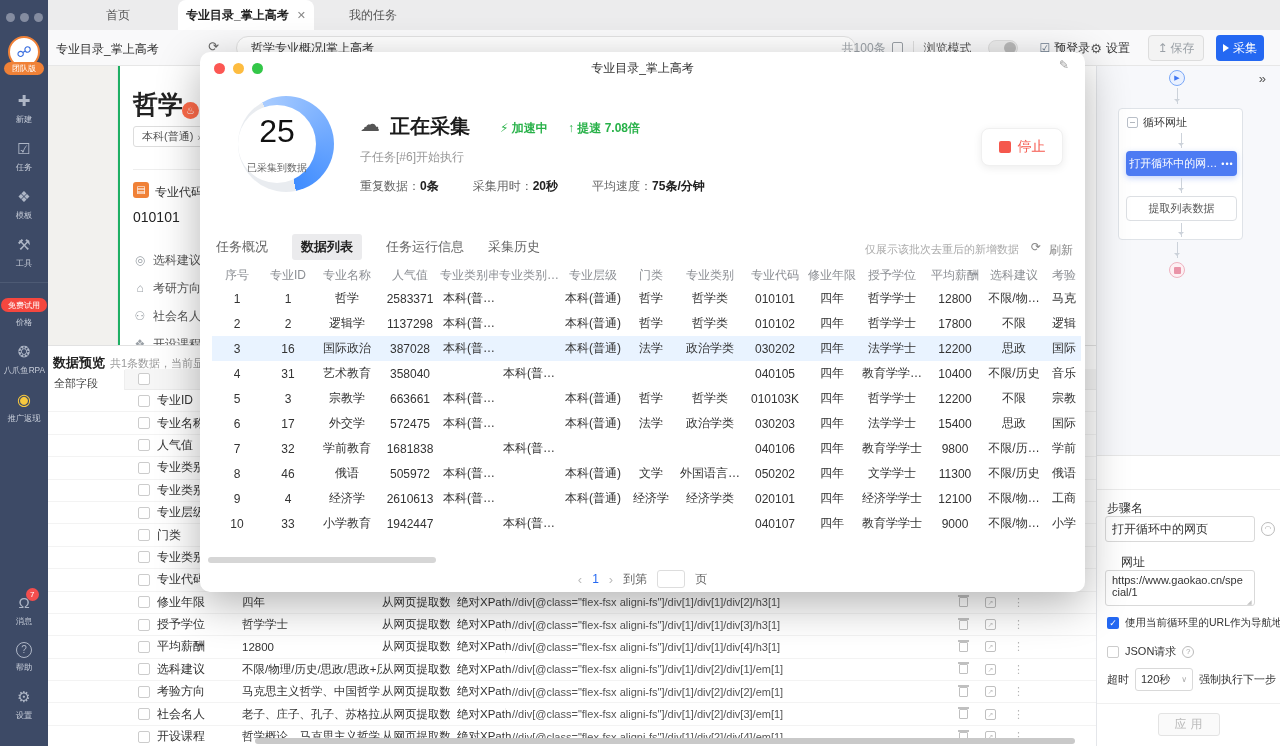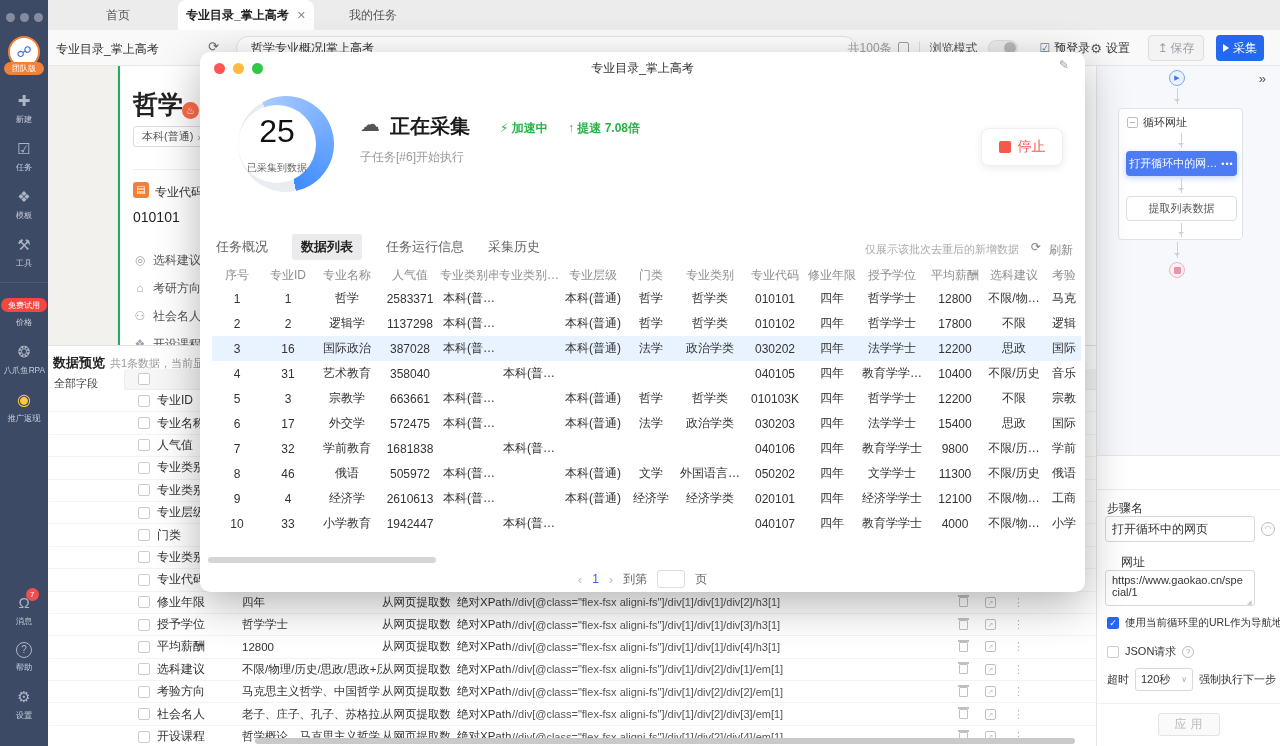--- a/index.html
+++ b/index.html
@@ -33,21 +33,21 @@
 
   
   .toolbar{position:absolute;left:48px;top:30px;right:0;height:36px;background:#f9f9fa;border-bottom:1px solid #e7e7e7;z-index:4}
   .tb-task{position:absolute;left:8px;top:11px;font-size:12px;color:#333;white-space:nowrap}
   .tb-refresh{position:absolute;left:160px;top:9px;font-size:13px;color:#666;cursor:pointer}
   .tb-url{position:absolute;left:188px;top:6px;width:620px;height:24px;border:1px solid #e2e2e2;border-radius:12px;background:#fff;font-size:12px;color:#333;padding:0 14px;font-family:inherit}
   .tb-right{position:absolute;right:0;top:0;height:36px;display:flex;align-items:center}
   .tb-count{font-size:12px;color:#9aa0a6;margin-right:6px}
   .tb-copy{width:11px;height:13px;border:1px solid #9aa0a6;border-radius:2px;margin-right:10px}
   .tb-sep{width:1px;height:14px;background:#ddd;margin-right:10px}
-  .tb-browse{font-size:12px;color:#555;margin-right:10px}
+  .tb-browse{font-size:12px;color:#555;margin-right:16px}
   .toggle{width:30px;height:16px;border-radius:8px;background:#ececec;border:1px solid #ddd;position:relative;margin-right:22px;cursor:pointer}
   .toggle .knob{position:absolute;right:1px;top:1px;width:12px;height:12px;border-radius:50%;background:#b9b9b9}
   .tb-shield{font-size:12px;color:#5a8; color:#6b7b8d;margin-right:4px}
   .tb-prelogin{font-size:12px;color:#333;}
   .tb-gear{font-size:13px;color:#555;margin-right:4px}
   .tb-settings{font-size:12px;color:#333;margin-right:18px}
   .btn-save{width:56px;height:26px;border:1px solid #ddd;border-radius:4px;background:#f3f3f3;color:#9aa0a6;font-size:12px;display:flex;align-items:center;justify-content:center;gap:3px;margin-right:12px;cursor:pointer}
   .btn-collect{width:48px;height:26px;border-radius:4px;background:#2468f2;color:#fff;font-size:12px;display:flex;align-items:center;justify-content:center;gap:4px;margin-right:16px;cursor:pointer}
   .play-tri{width:0;height:0;border-left:6px solid #fff;border-top:4px solid transparent;border-bottom:4px solid transparent}
 
@@ -470,20 +470,34 @@
       <div class="m-ring-in">
         <div class="m-count">25</div>
         <div class="m-count-lb">已采集到数据</div>
       </div>
     </div>
     <div class="m-cloud">☁</div>
     <div class="m-status">正在采集</div>
     <div class="m-accel">⚡ 加速中</div>
     <div class="m-speed">↑ 提速 7.08倍</div>
     <div class="m-subtask">子任务[#6]开始执行</div>
+    <div class="m-stats">
+        <div class="stat">
+          <div class="stat-lb">重复数据：</div>
+          <div class="stat-val">0条</div>
+        </div>
+        <div class="stat">
+          <div class="stat-lb">采集用时：</div>
+          <div class="stat-val">20秒</div>
+        </div>
+        <div class="stat">
+          <div class="stat-lb">平均速度：</div>
+          <div class="stat-val">75条/分钟</div>
+        </div>
+      </div>
     <div class="btn-stop">
         <span class="stop-sq"></span>
         <span class="lbl">停止</span>
       </div>
 
     <div class="m-tabs">
         <div class="mtab">任务概况</div>
         <div class="mtab act">数据列表</div>
         <div class="mtab">任务运行信息</div>
         <div class="mtab">采集历史</div>
@@ -669,21 +683,21 @@
           <div class="mc mc2">小学教育</div>
           <div class="mc mc3">1942447</div>
           <div class="mc mc4"></div>
           <div class="mc mc5">本科(普…</div>
           <div class="mc mc6"></div>
           <div class="mc mc7"></div>
           <div class="mc mc8"></div>
           <div class="mc mc9">040107</div>
           <div class="mc mc10">四年</div>
           <div class="mc mc11">教育学学士</div>
-          <div class="mc mc12">4000</div>
+          <div class="mc mc12">9000</div>
           <div class="mc mc13">不限/物…</div>
           <div class="mc mc14">小学</div>
         </div>
       </div>
 
     <div class="m-hscroll"></div>
     <div class="m-pager">
       <span class="pg-arrow">‹</span>
       <span class="pg-num">1</span>
       <span class="pg-arrow">›</span>

